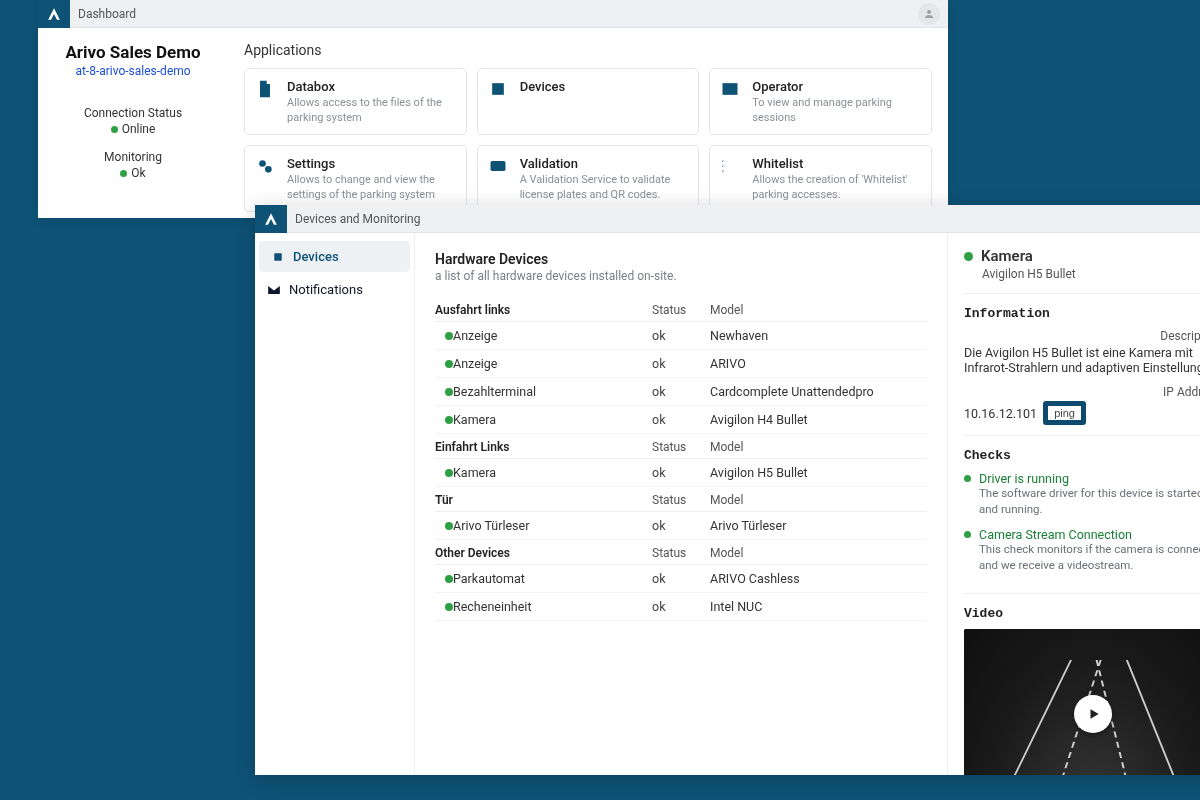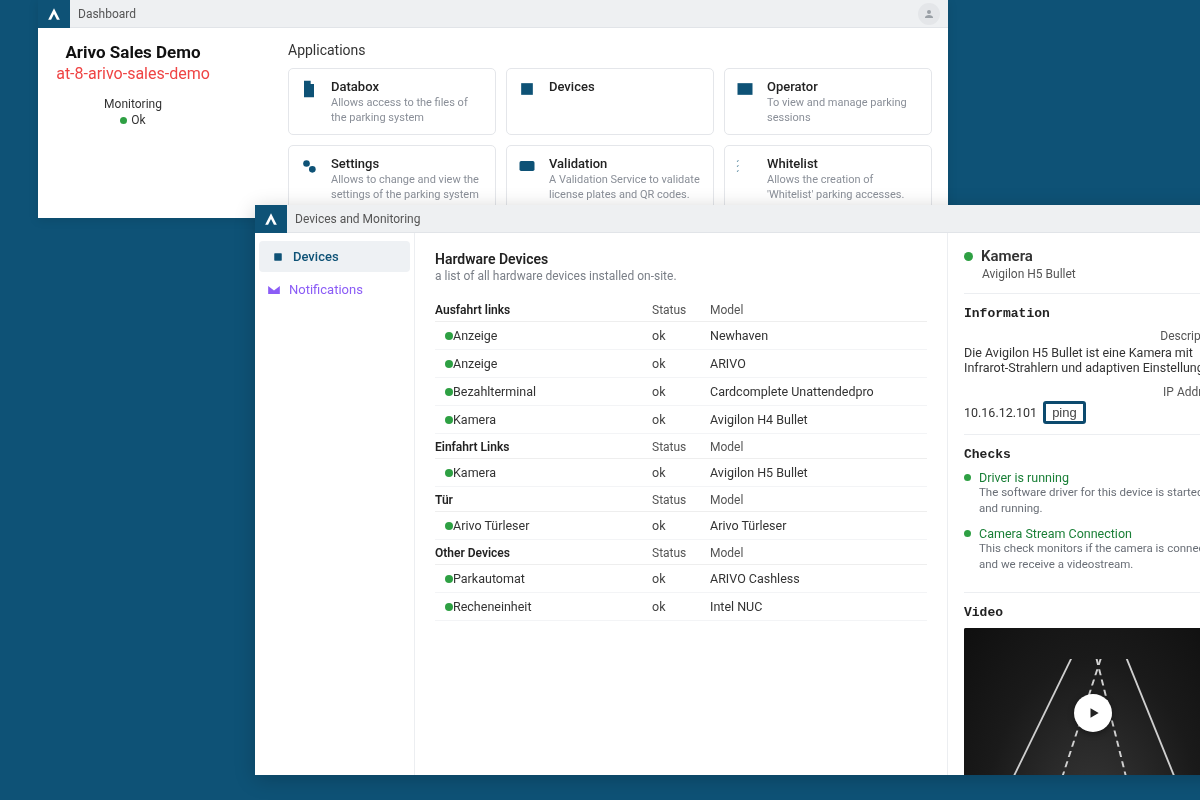--- a/index.html
+++ b/index.html
@@ -43,28 +43,28 @@
   }
   .titlebar-logo svg { width: 14px; height: 14px; fill: #fff; }
   .titlebar-title { padding-left: 8px; flex: 1; }
   .titlebar-avatar {
     width: 22px; height: 22px; border-radius: 50%;
     background: #e4e6e9; margin-right: 8px;
     display:flex;align-items:center;justify-content:center;
   }
   .titlebar-avatar svg{width:12px;height:12px;fill:#9aa0a6;}
 
-  .dash-body { display: flex; height: 190px; overflow: hidden; gap: 44px; }
+  .dash-body { display: flex; height: 190px; overflow: hidden; }
   .dash-side {
     width: 190px;
     padding: 14px 10px;
     text-align: center;
   }
   .dash-side h2 { font-size: 17px; font-weight: 700; color: #111; }
-  .dash-side .slug { font-size: 16px; color: #ef4444; margin-top: 2px; }
+  .dash-side .slug { font-size: 12px; color: #1d4ed8; margin-top: 2px; }
   .status-block { margin-top: 28px; font-size: 12px; }
   .status-block .label { color: #333; }
   .status-line { display:flex; align-items:center; justify-content:center; gap:4px; color:#333; margin-top:2px;}
   .status-dot { width:7px;height:7px;border-radius:50%;background:#2ea043;display:inline-block;}
 
   .dash-main { flex:1; padding: 14px 16px 0 16px; }
   .apps-title { font-size: 14px; color: #333; margin-bottom: 10px; }
   .apps-grid {
     display: grid;
     grid-template-columns: repeat(3, 1fr);
@@ -101,21 +101,21 @@
   .dev-body { display: flex; flex: 1; overflow: hidden; }
   .dev-sidebar {
     width: 160px;
     border-right: 1px solid #eceef1;
     padding-top: 6px;
   }
   .dev-nav-item {
     display: flex; align-items: center; gap: 8px;
     padding: 8px 12px;
     font-size: 13px;
-    color: #8b5cf6;
+    color: #0f172a;
     cursor: pointer;
   }
   .dev-nav-item.active {
     background: #eef1f4;
     border-radius: 4px;
     margin: 2px 4px;
     color: #0e5276;
     font-weight: 500;
   }
   .dev-nav-item svg { width: 14px; height: 14px; fill: currentColor; }
@@ -172,21 +172,21 @@
   }
   .sect-head {
     display:flex; justify-content:space-between; align-items:center;
     font-weight: 600; font-size: 13px; color:#222; margin-bottom: 8px; font-family: Liberation Mono, monospace;
   }
   .chev { width:14px;height:14px; }
   .field-label { font-size: 12px; color:#555; margin-top:6px;text-align:right;}
   .field-val { font-size: 12.5px; color:#333; margin-top:2px;}
   .ip-row { display:flex; align-items:center; gap:6px; margin-top:2px;}
   .ping-btn {
-    font-size: 13px; padding: 1px 6px; border:3px solid #0c4a6e;
+    font-size: 11px; padding: 1px 6px; border:5px solid #0c4a6e;
     border-radius: 3px; background:#fff; color:#444; cursor:pointer;
   }
   .check-item { display:flex; gap:8px; margin-bottom:10px; align-items:flex-start;}
   .check-dot { width:7px;height:7px;border-radius:50%;background:#2ea043;margin-top:4px;flex-shrink:0;}
   .check-title { color:#1a7f37; font-size:12.5px; }
   .check-desc { color:#6a6f77; font-size:11.5px; line-height:1.35; }
 
   
   .video-thumb {
     width: 100%; height: 170px; background:#2b2b2b;
@@ -232,20 +232,27 @@
     <div class="titlebar-avatar">
       <svg viewBox="0 0 24 24">
           <path d="M12 12a4 4 0 1 0-4-4 4 4 0 0 0 4 4zm0 2c-4 0-8 2-8 5v1h16v-1c0-3-4-5-8-5z"></path>
         </svg>
     </div>
   </div>
   <div class="dash-body">
     <div class="dash-side">
       <h2>Arivo Sales Demo</h2>
       <div class="slug">at-8-arivo-sales-demo</div>
+      <div class="status-block">
+        <div class="label">Connection Status</div>
+        <div class="status-line">
+          <span class="status-dot"></span>
+          <span>Online</span>
+        </div>
+      </div>
       <div class="status-block" style="margin-top:14px;">
         <div class="label">Monitoring</div>
         <div class="status-line">
           <span class="status-dot"></span>
           <span>Ok</span>
         </div>
       </div>
     </div>
 
     <div class="dash-main">

